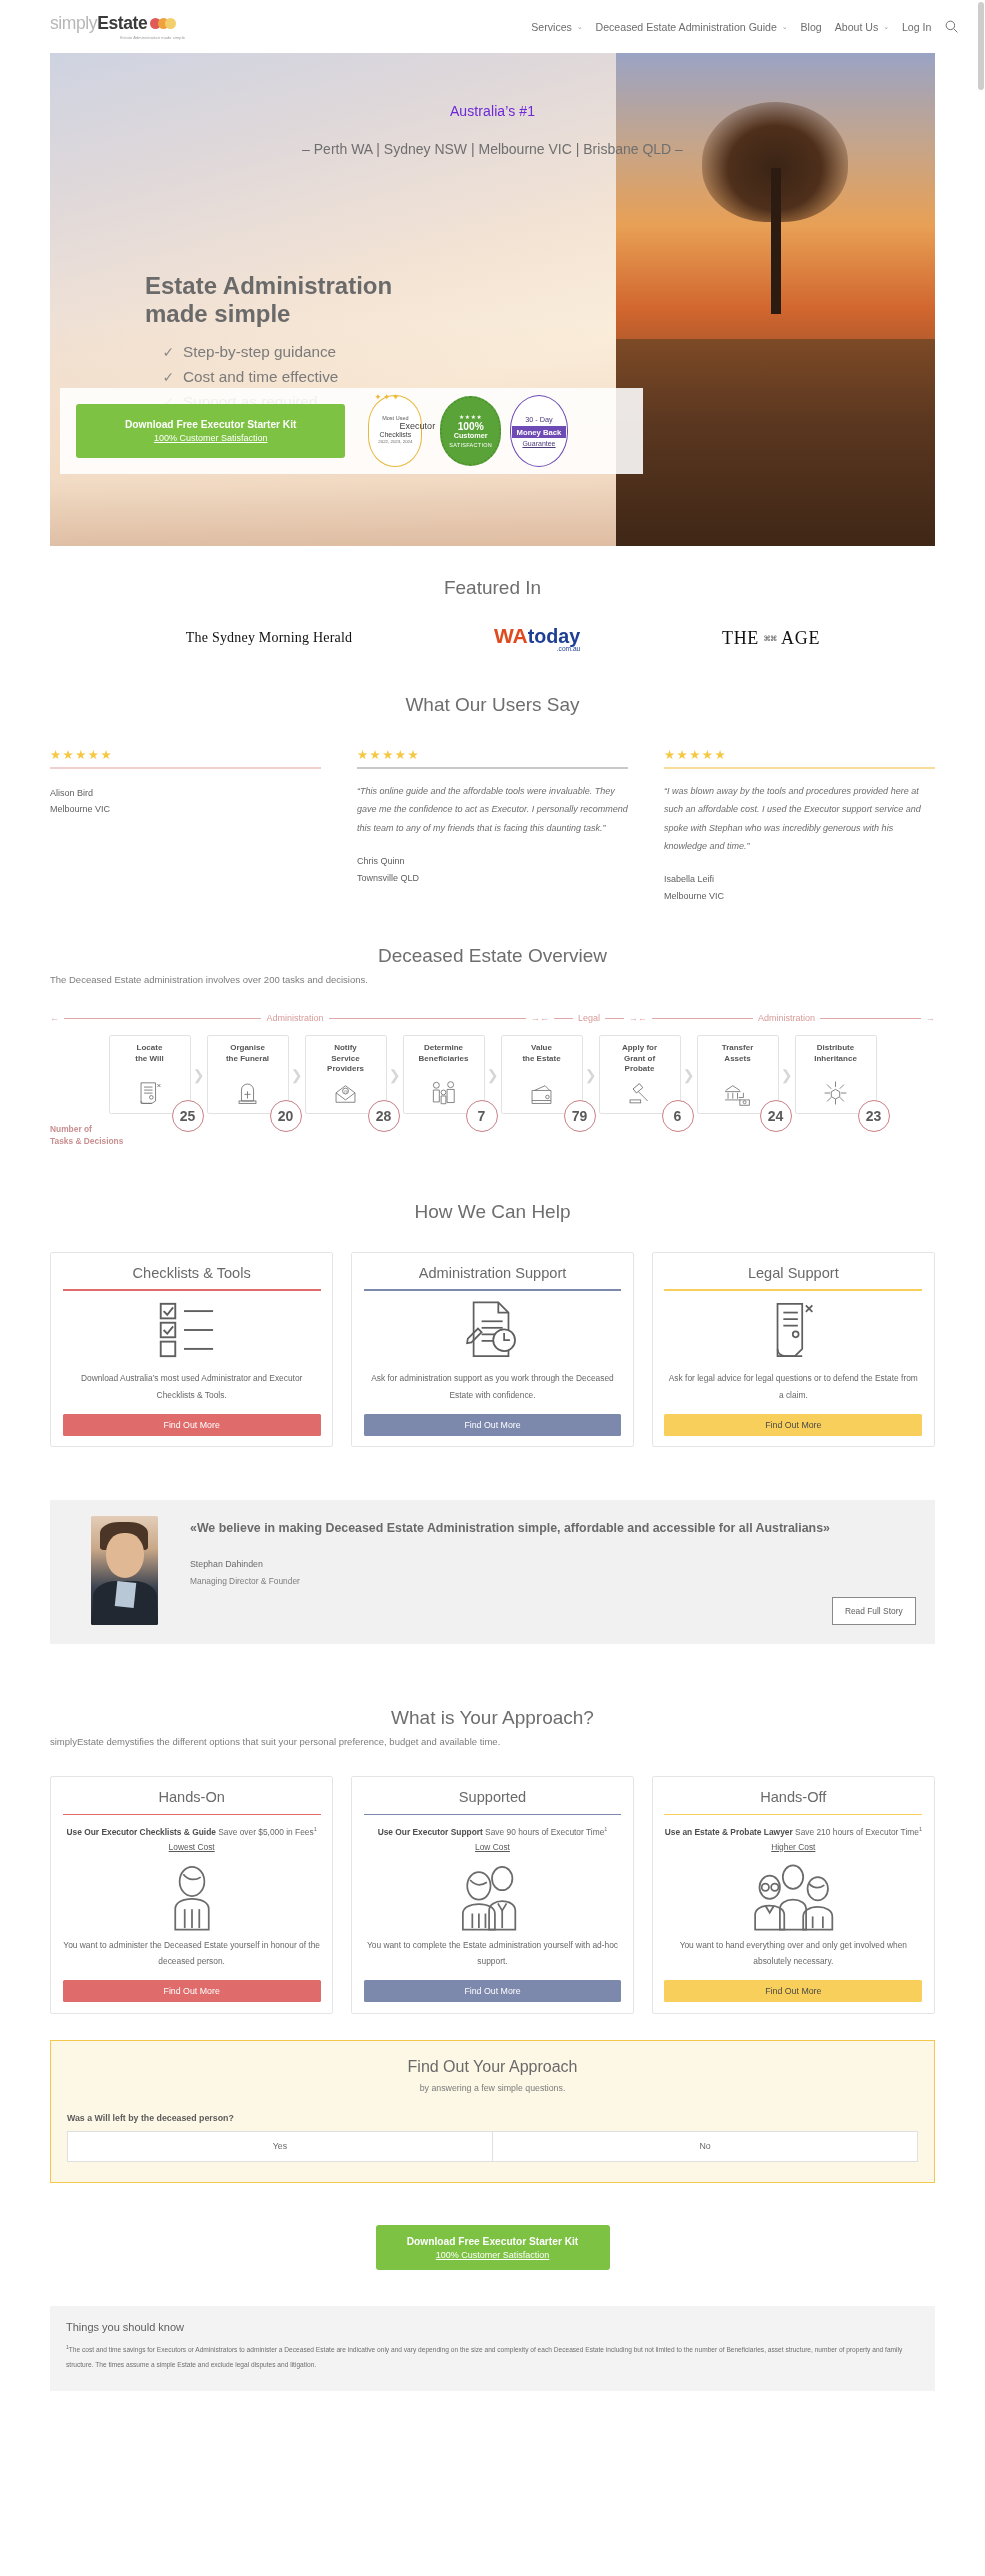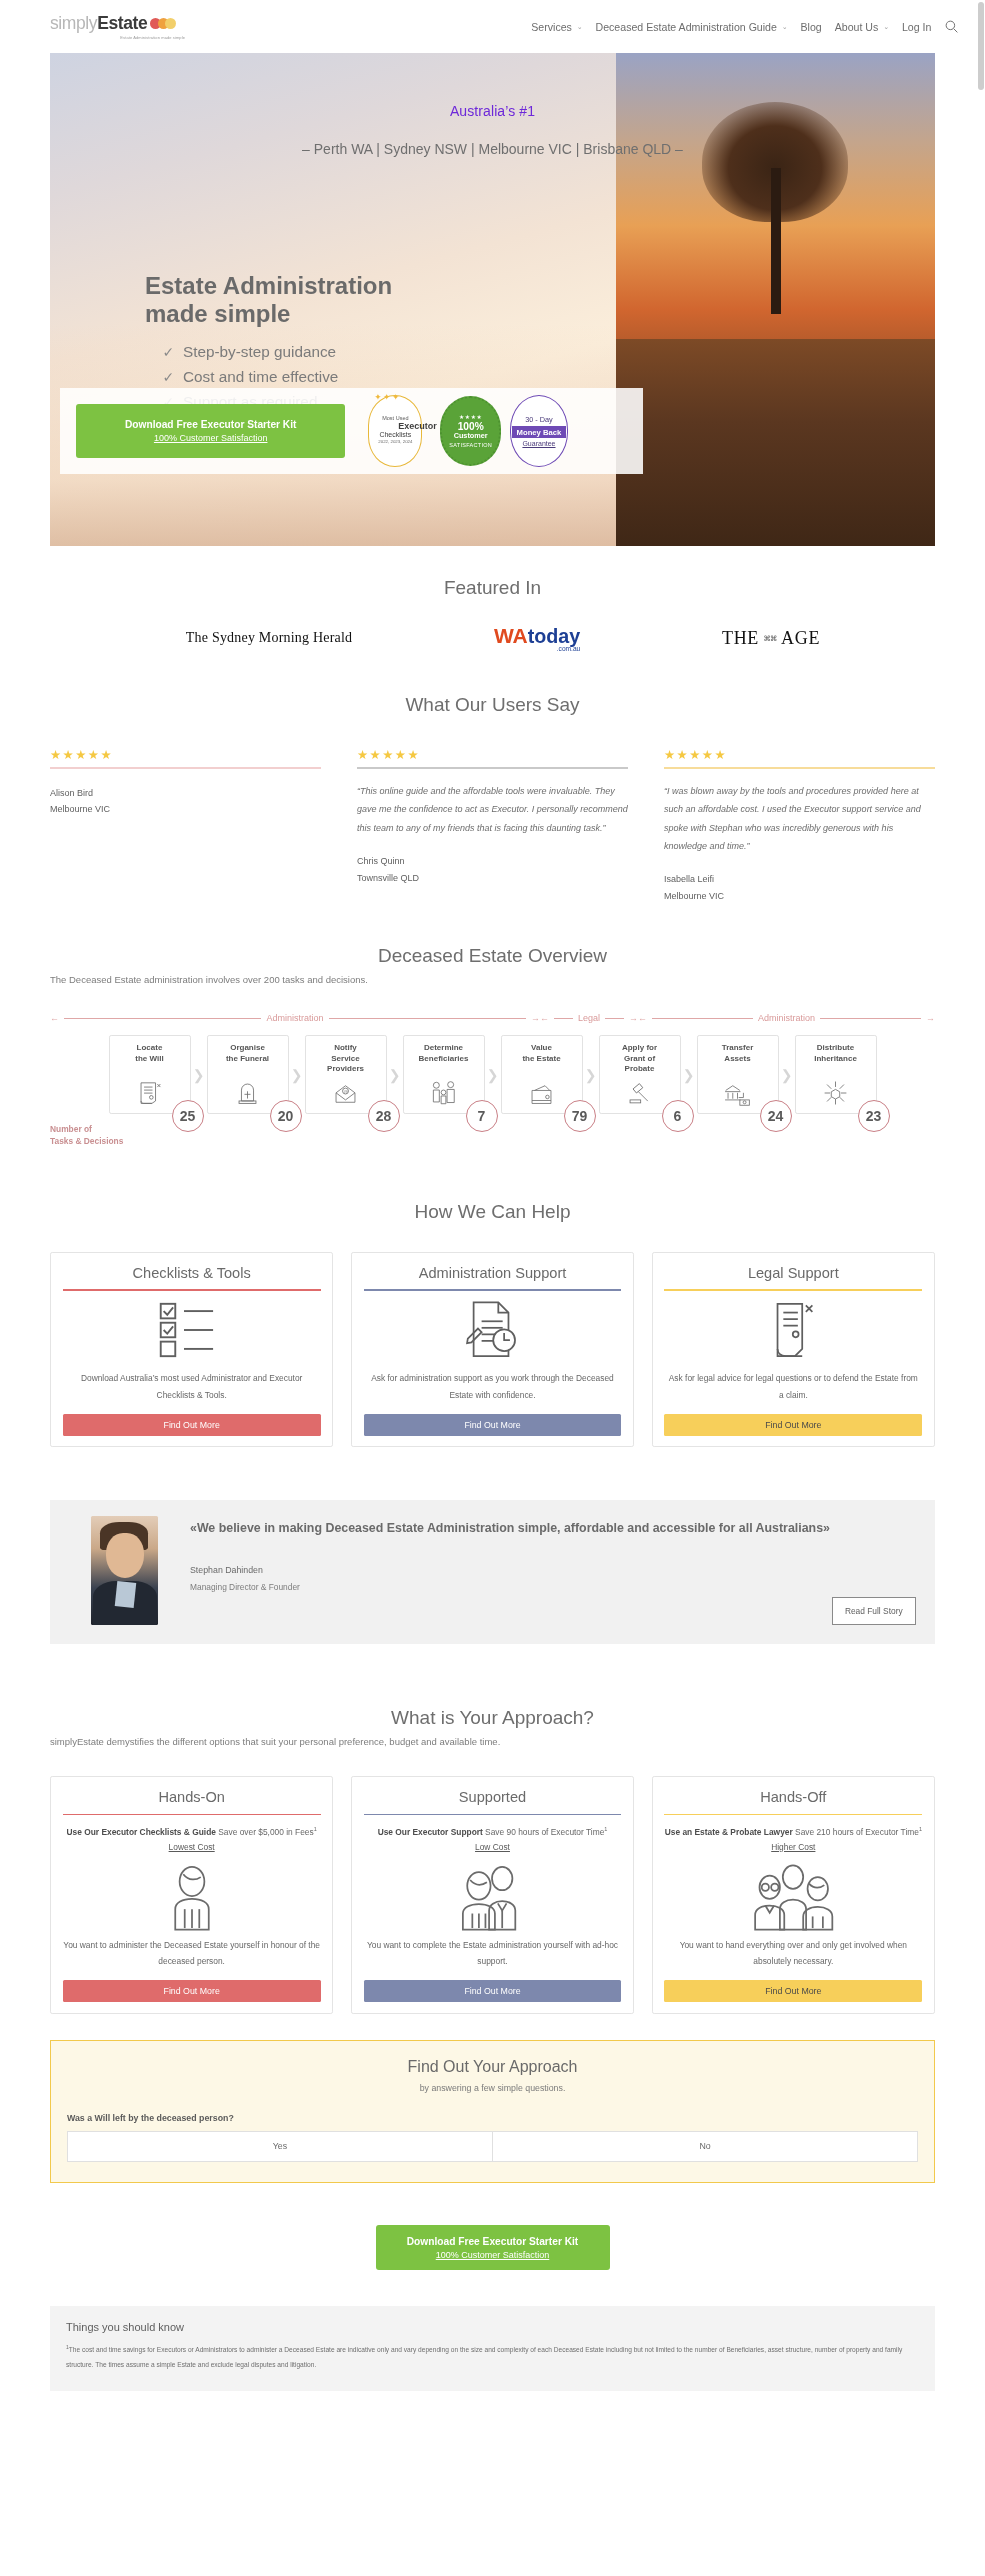--- a/index.html
+++ b/index.html
@@ -122,21 +122,21 @@
 
   .badges { display: flex; align-items: center; gap: 8.8px; margin-left: 10.2px; }
   .badge { width: 63px; height: 73px; position: relative; }
   .badge-gold {
     border: 1.8px solid #e8b83a; border-radius: 50%/42%;
     width: 54px; height: 72px; display: flex; flex-direction: column;
     align-items: center; justify-content: center; text-align: center; line-height: 1.05;
     background: #fff;
   }
   .badge-gold .t1 { font-size: 5.5px; color: #5b5b5b; }
-  .badge-gold .t2 { font-size: 9px; font-weight: bold; color: #3e3e3e; padding-left: 44px; }
+  .badge-gold .t2 { font-size: 9px; font-weight: normal; color: #3e3e3e; padding-left: 44px; }
   .badge-gold .t3 { font-size: 7px; color: #3e3e3e; }
   .badge-gold .t4 { font-size: 4.4px; color: #6b6b6b; margin-top: 1.5px; }
   .badge-gold-stars { position: absolute; top: -2.9px; left: 5.8px; font-size: 8.8px; color: #f0b93c; letter-spacing: 1.5px; }
 
   .badge-green {
     width: 61px; height: 70px; border-radius: 50%/46%;
     background: #5aa338; color: #fff;
     display: flex; flex-direction: column; align-items: center; justify-content: center;
     text-align: center; line-height: 1.1;
     border: 2.2px dotted #4d9230;
@@ -242,21 +242,21 @@
     width: 67px; height: 109px; border-radius: 1.5px;
     background: linear-gradient(to bottom, #e3cdb8 0%, #caa888 30%, #3a4250 66%, #1e222b 100%);
     position: relative; overflow: hidden; flex: 0 0 67px; margin-left: 22px;
   }
   .founder-photo .hair { position: absolute; top: 5.8px; left: 8.8px; width: 48px; height: 28px; background: #4a3526; border-radius: 40% 40% 10% 10%; }
   .founder-photo .face { position: absolute; top: 17.5px; left: 14.6px; width: 38px; height: 45px; background: #e0b894; border-radius: 45% 45% 50% 50%; }
   .founder-photo .body { position: absolute; bottom: 0; left: 1.5px; width: 64px; height: 44px; background: #222832; border-radius: 36% 36% 0 0; }
   .founder-photo .shirt { position: absolute; bottom: 17.5px; left: 25px; width: 19px; height: 25px; background: #b9c8d6; transform: rotate(6deg); }
   .founder-text { margin-left: 32px; flex: 1; }
   .founder-quote { font-size: 12.4px; font-weight: bold; color: #6a6a6a; line-height: 1.95; max-width: 701px; }
-  .founder-name { font-size: 8.8px; color: #6a6a6a; margin-top: 25px; }
+  .founder-name { font-size: 8.8px; color: #6a6a6a; margin-top: 19px; }
   .founder-role { font-size: 8.4px; color: #7d7d7d; margin-top: 7.3px; }
   .founder-btn {
     position: absolute; right: 19px; bottom: 19px;
     border: 0.7px solid #8a8a8a; background: #fff; padding: 8px 12.4px;
     font-size: 8.4px; color: #5e5e5e; cursor: pointer;
   }
 
   
   .approach { padding: 63px 50px 0; }
   .appr-card-title { text-align: center; font-size: 14.6px; color: #6a6a6a; }

